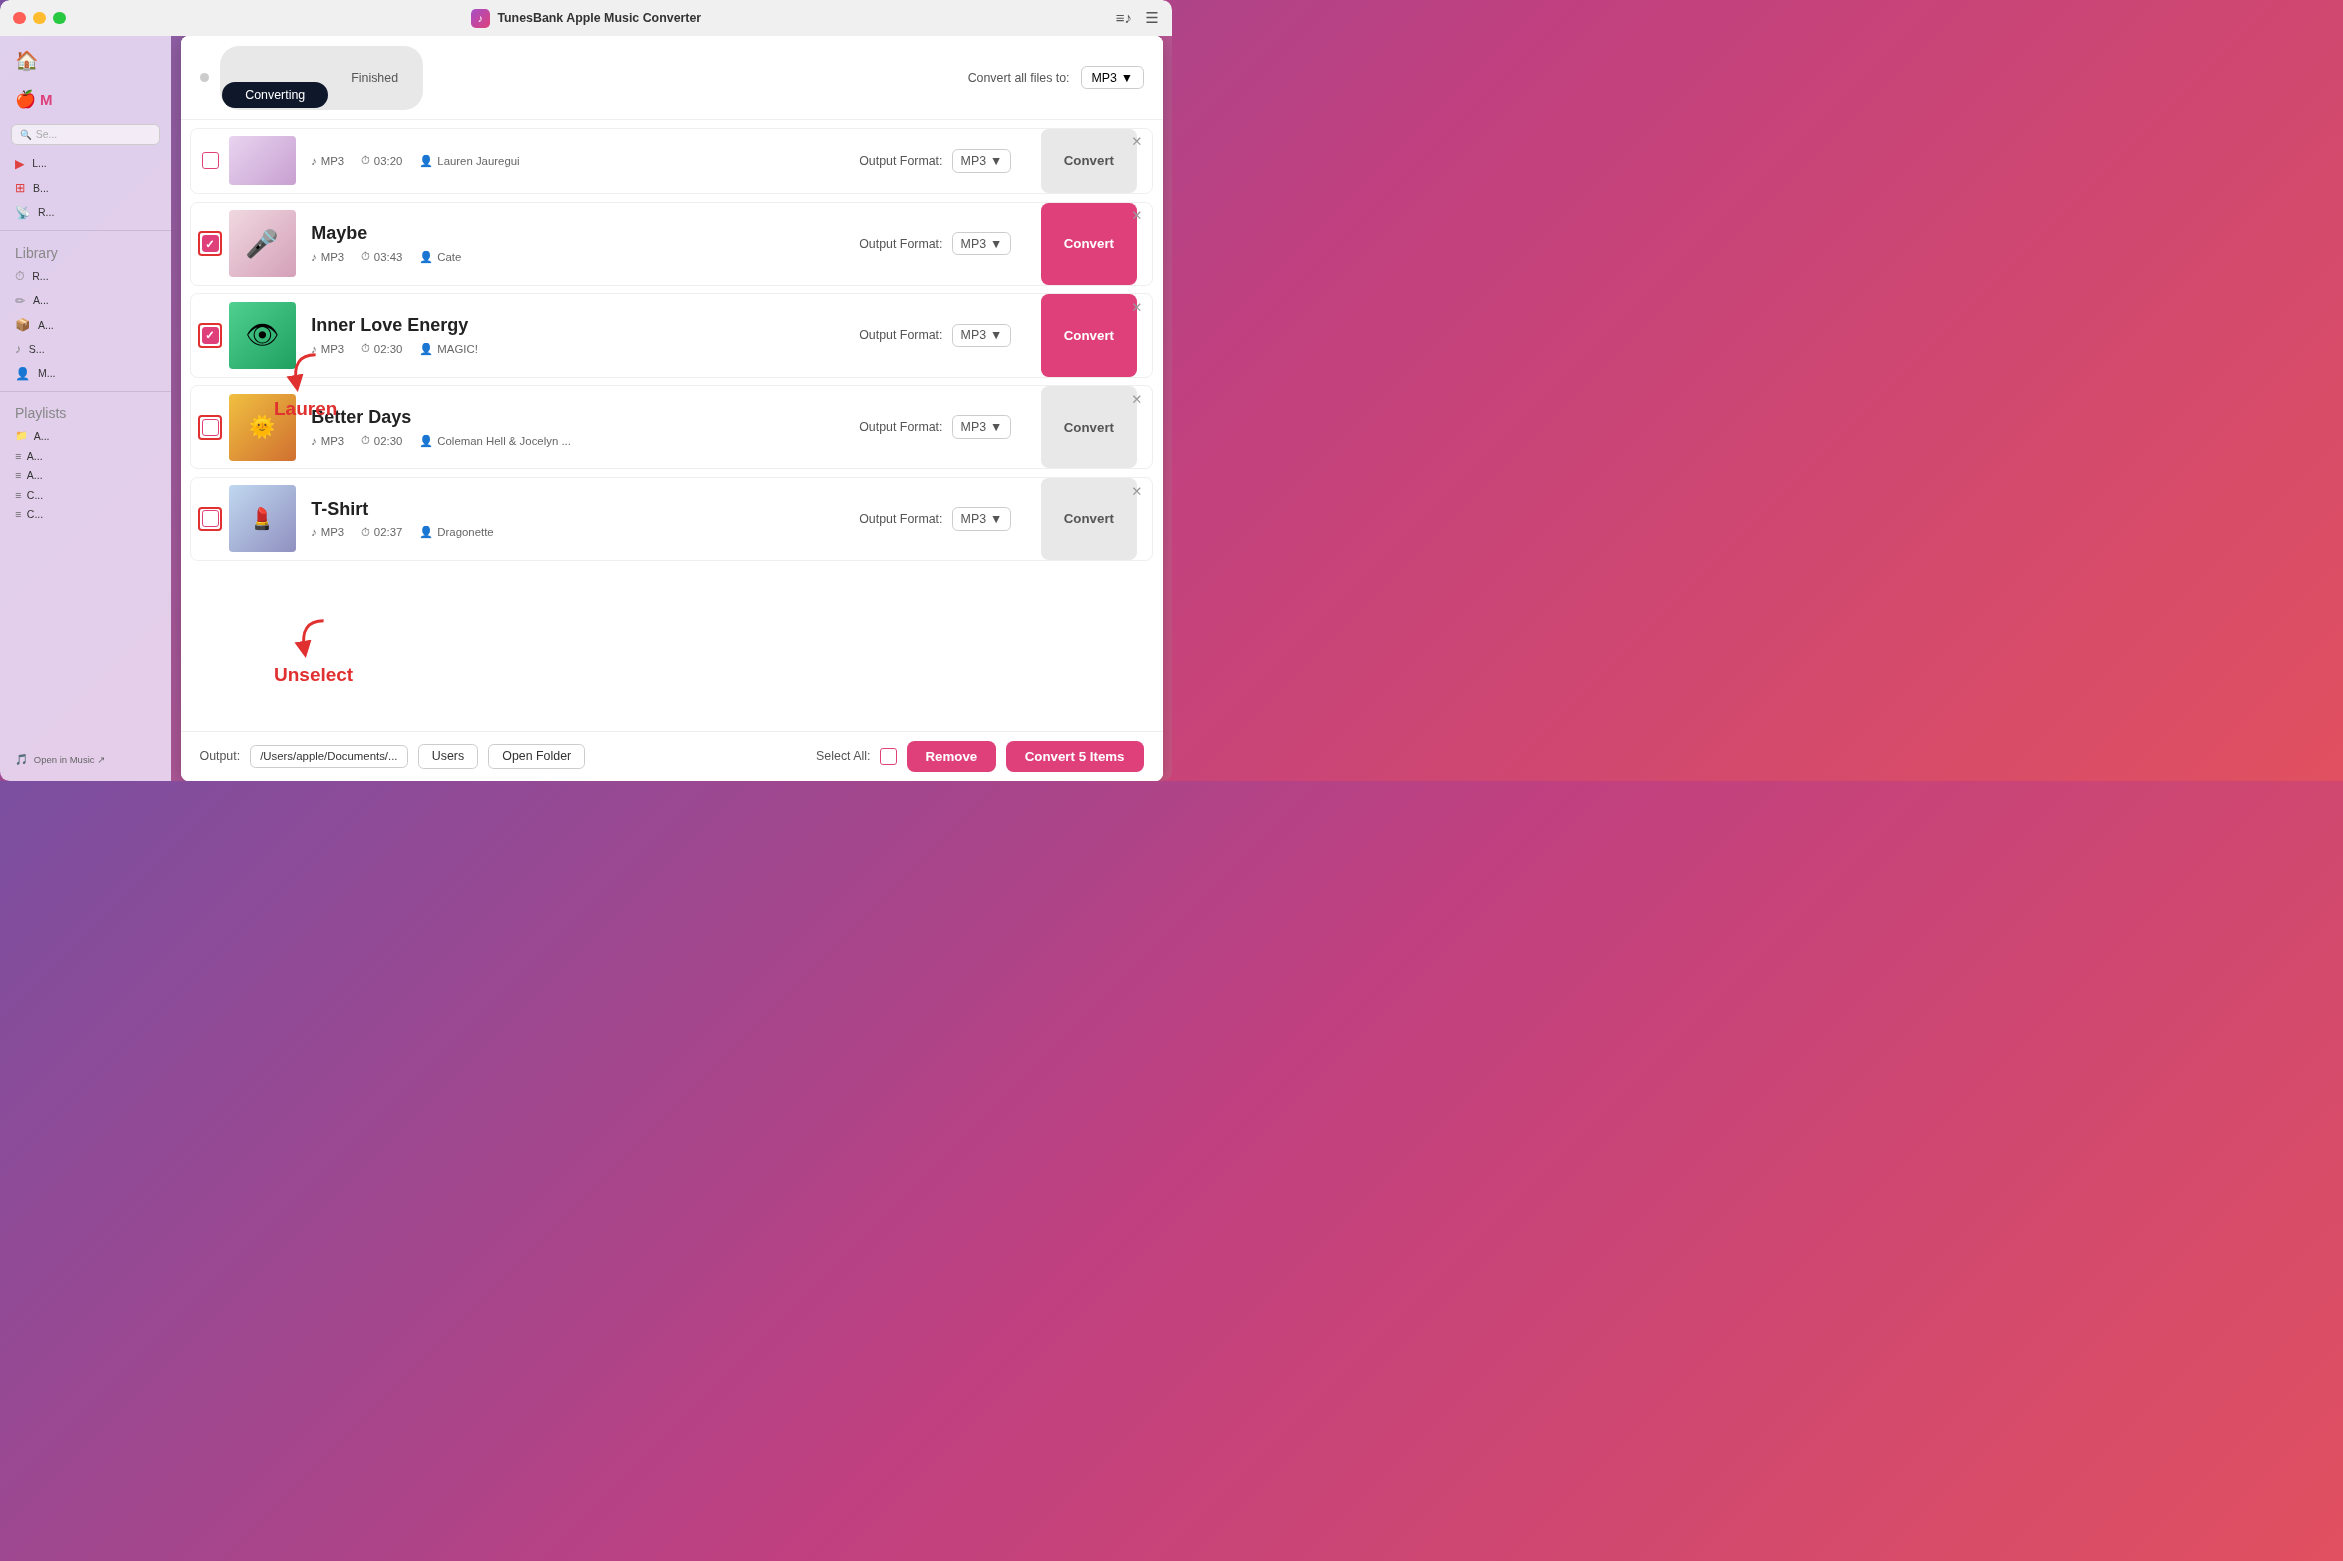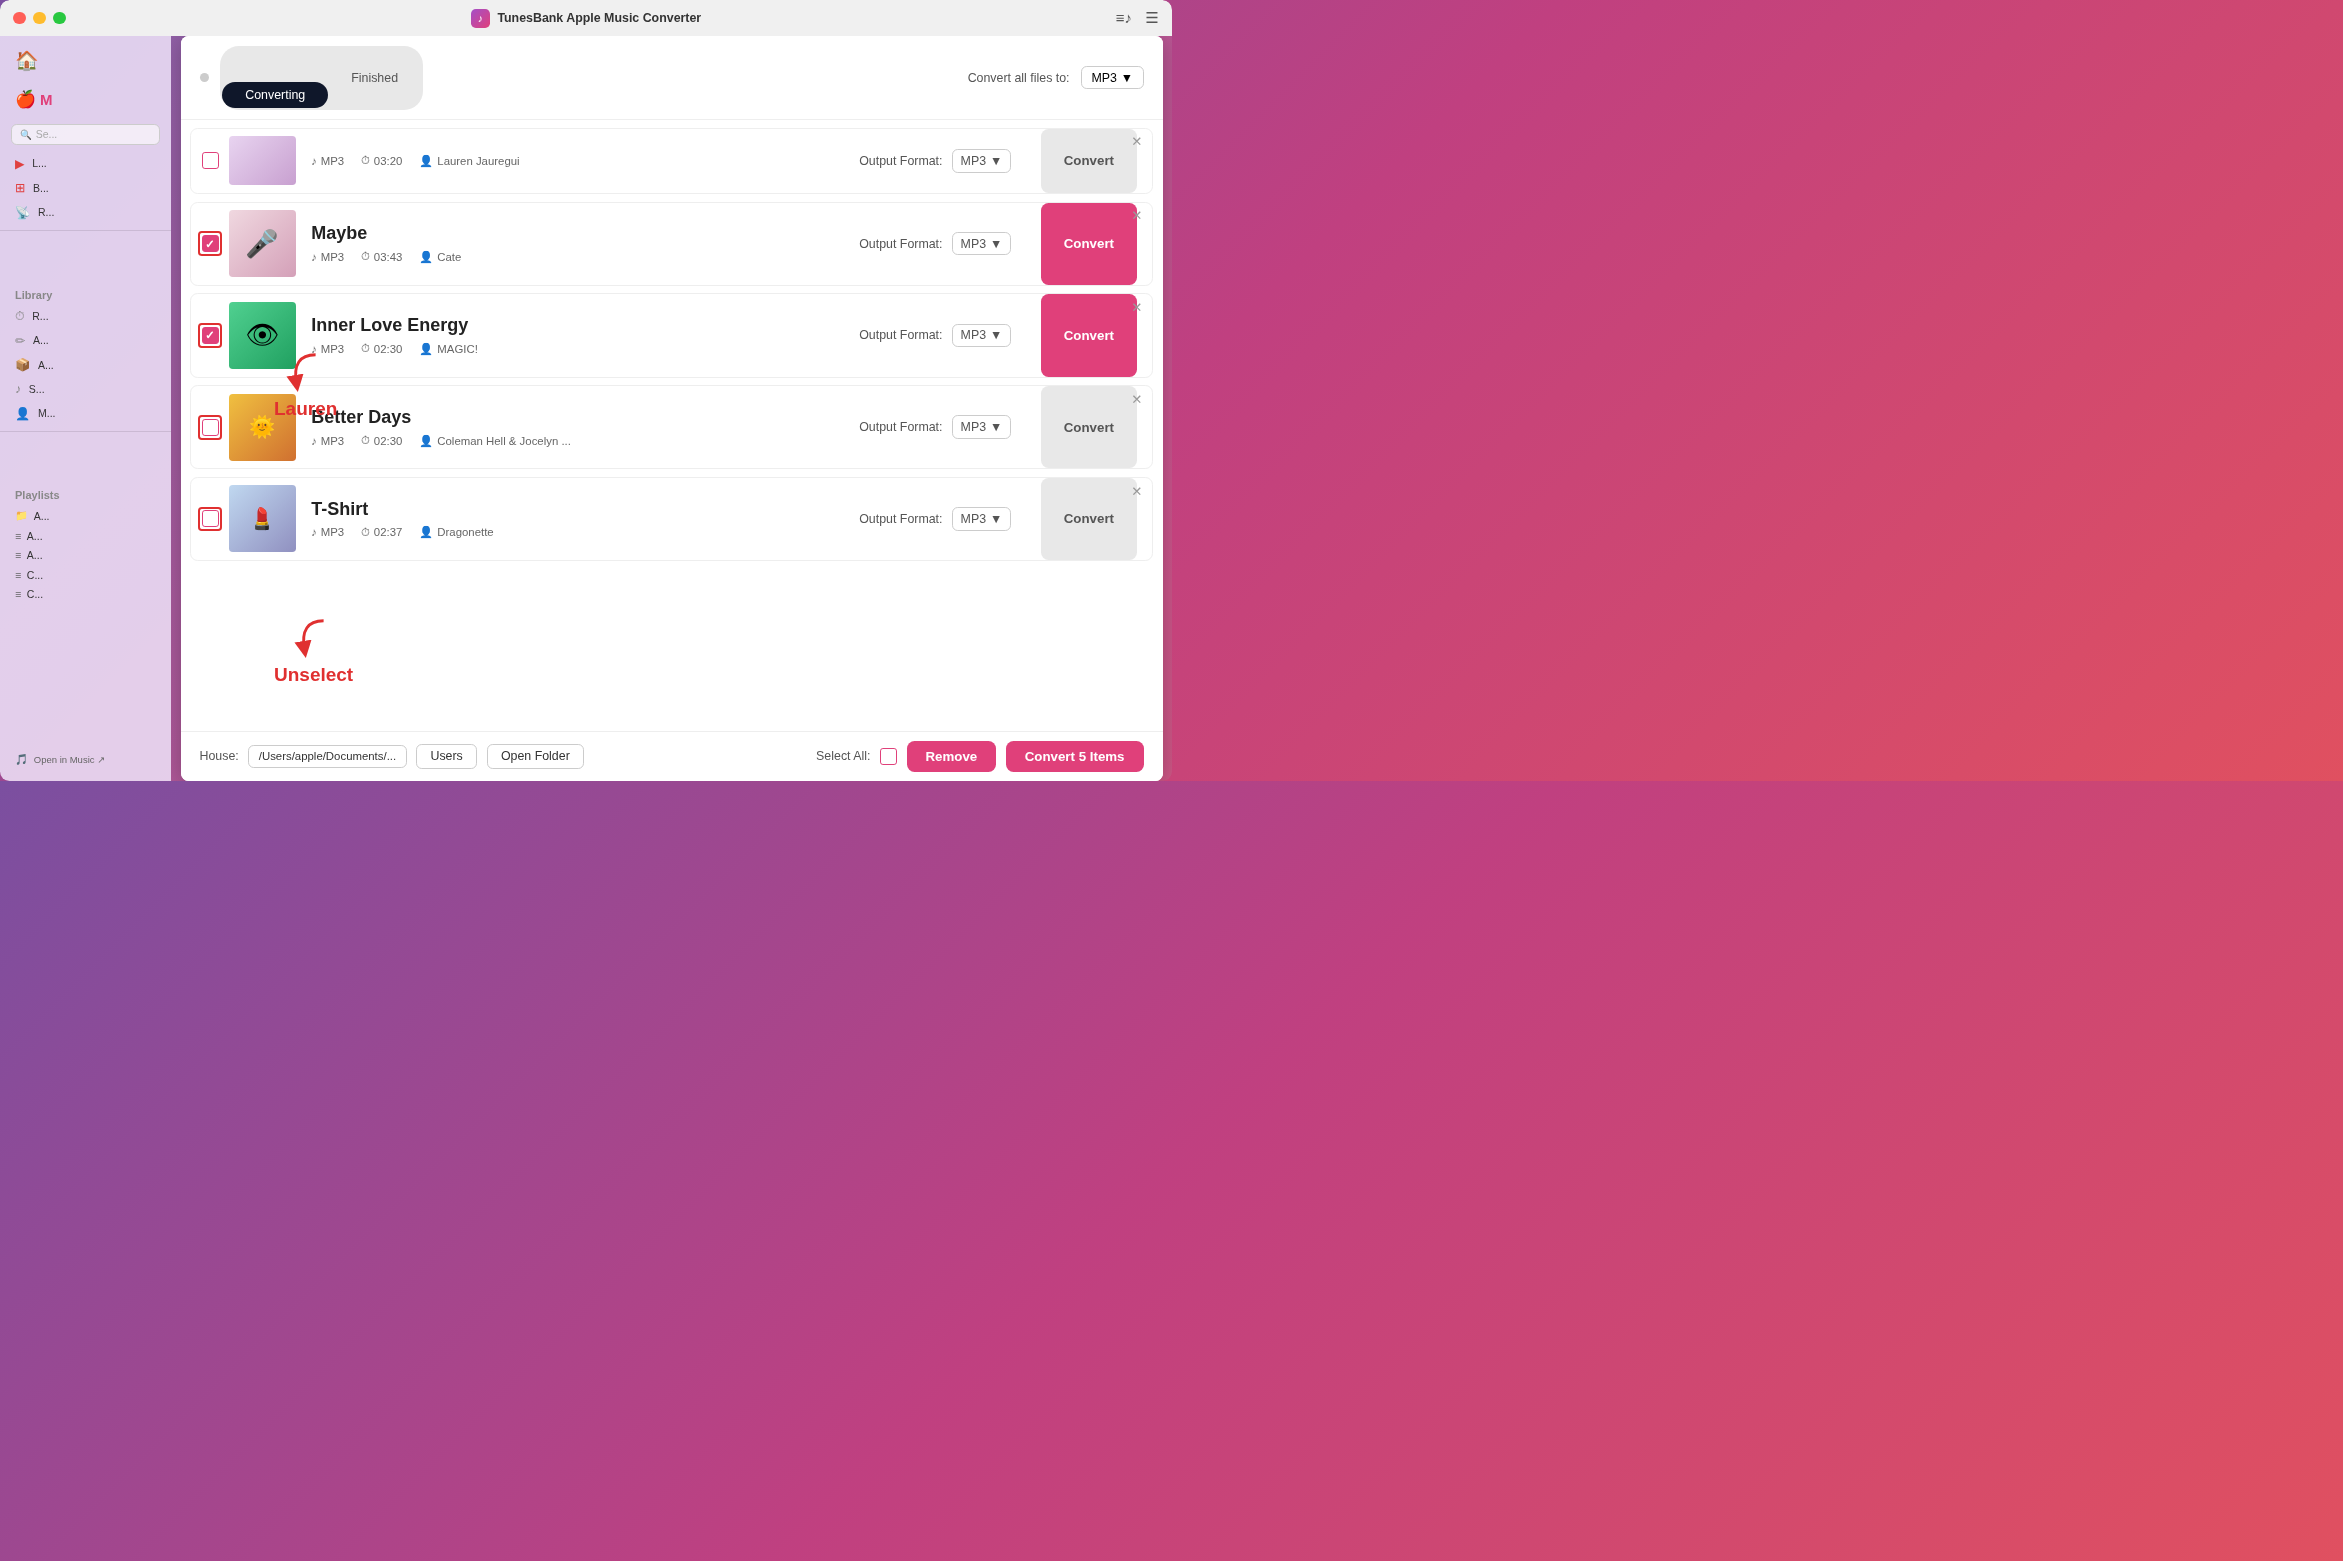--- a/index.html
+++ b/index.html
@@ -100,26 +100,25 @@
       border: 1px solid #ccc;
       border-radius: 5.7px;
       padding: 3.8px 7.6px;
       font-size: 10.5px;
       color: #888;
       display: flex;
       align-items: center;
       gap: 3.8px;
     }
     .sidebar-section-label {
-      font-size: 11px;
-      font-weight: 700;
+      font-size: 14px;
+      font-weight: 400;
       color: #888;
       padding: 7.6px 15px 3.8px;
       text-transform: none;
-      margin-top: 44px;
     }
     .sidebar-item {
       padding: 4.8px 15px;
       font-size: 11.4px;
       color: #333;
       display: flex;
       align-items: center;
       gap: 7.6px;
       cursor: pointer;
     }
@@ -781,21 +780,21 @@
                 <span>▼</span>
               </div>
             </div>
             <button class="convert-btn gray">Convert</button>
             <button class="close-x">✕</button>
           </div>
 
         </div>
 
         <div class="converter-bottom">
-          <span class="output-label">House:</span>
+          <span class="output-label">Output:</span>
           <div class="output-path">/Users/apple/Documents/...</div>
           <button class="action-btn">Users</button>
           <button class="action-btn">Open Folder</button>
           <div class="select-all-group">
             <span>Select All:</span>
             <div class="checkbox-box" style="border-color:#e0407a;"></div>
           </div>
           <button class="remove-btn">Remove</button>
           <button class="convert-all-btn">Convert 5 Items</button>
         </div>

